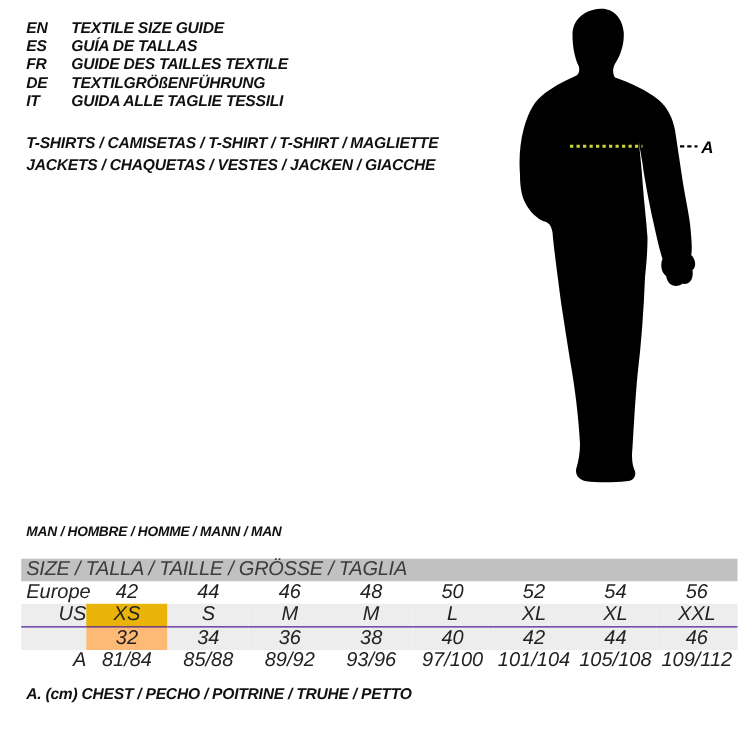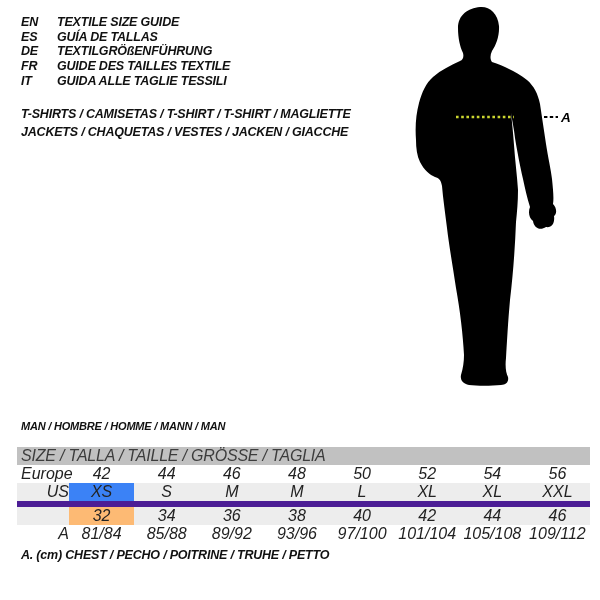--- a/index.html
+++ b/index.html
@@ -19,45 +19,45 @@
   svg text{font-family:"Liberation Sans",sans-serif;}
   
   .man-heading{position:absolute;left:21px;top:420px;font-size:11px;font-weight:bold;letter-spacing:-0.2px;}
   
   .table-wrap{position:absolute;left:17px;top:447px;width:573px;}
   table{border-collapse:collapse;width:100%;table-layout:fixed;font-size:16px;color:#222;}
   col.label-col{width:52px;}
   tr.hdr td{height:15px;padding:0 0 0 4px;text-align:left;color:#3c3c3c;letter-spacing:-0.2px;}
   tr.data-row td{height:16px;text-align:center;padding:0;}
   tr.data-row td.row-label{text-align:right;padding-left:4px;}
-  tr.sep td{border-bottom:6px solid #4c1d95;}
+  tr.sep td{border-bottom:1px solid #4c1d95;}
   
   .footnote{position:absolute;left:21px;top:548px;font-size:12.5px;font-weight:bold;letter-spacing:-0.2px;}
 </style>
 </head>
 <body>
 
 <div class="canvas">
 
   <div class="lang-block">
     <div class="lang-row">
       <span class="lang-code">EN</span>
       <span class="lang-label">TEXTILE SIZE GUIDE</span>
     </div>
     <div class="lang-row">
       <span class="lang-code">ES</span>
       <span class="lang-label">GUÍA DE TALLAS</span>
     </div>
     <div class="lang-row">
+      <span class="lang-code">FR</span>
+      <span class="lang-label">GUIDE DES TAILLES TEXTILE</span>
+    </div>
+    <div class="lang-row">
       <span class="lang-code">DE</span>
       <span class="lang-label">TEXTILGRÖßENFÜHRUNG</span>
-    </div>
-    <div class="lang-row">
-      <span class="lang-code">FR</span>
-      <span class="lang-label">GUIDE DES TAILLES TEXTILE</span>
     </div>
     <div class="lang-row">
       <span class="lang-code">IT</span>
       <span class="lang-label">GUIDA ALLE TAGLIE TESSILI</span>
     </div>
   </div>
 
   <div class="category-block">
     <div>T-SHIRTS / CAMISETAS / T-SHIRT / T-SHIRT / MAGLIETTE</div>
     <div>JACKETS / CHAQUETAS / VESTES / JACKEN / GIACCHE</div>
@@ -134,21 +134,21 @@
           <td>44</td>
           <td>46</td>
           <td>48</td>
           <td>50</td>
           <td>52</td>
           <td>54</td>
           <td>56</td>
         </tr>
         <tr class="data-row stripe sep">
           <td class="row-label" style="background: rgb(237, 237, 237);">US</td>
-          <td style="background: #3b82f6;">XS</td>
+          <td style="background: #eab308;">XS</td>
           <td style="background: rgb(237, 237, 237);">S</td>
           <td style="background: rgb(237, 237, 237);">M</td>
           <td style="background: rgb(237, 237, 237);">M</td>
           <td style="background: rgb(237, 237, 237);">L</td>
           <td style="background: rgb(237, 237, 237);">XL</td>
           <td style="background: rgb(237, 237, 237);">XL</td>
           <td style="background: rgb(237, 237, 237);">XXL</td>
         </tr>
         <tr class="data-row stripe">
           <td class="row-label" style="background: rgb(237, 237, 237);"></td>

